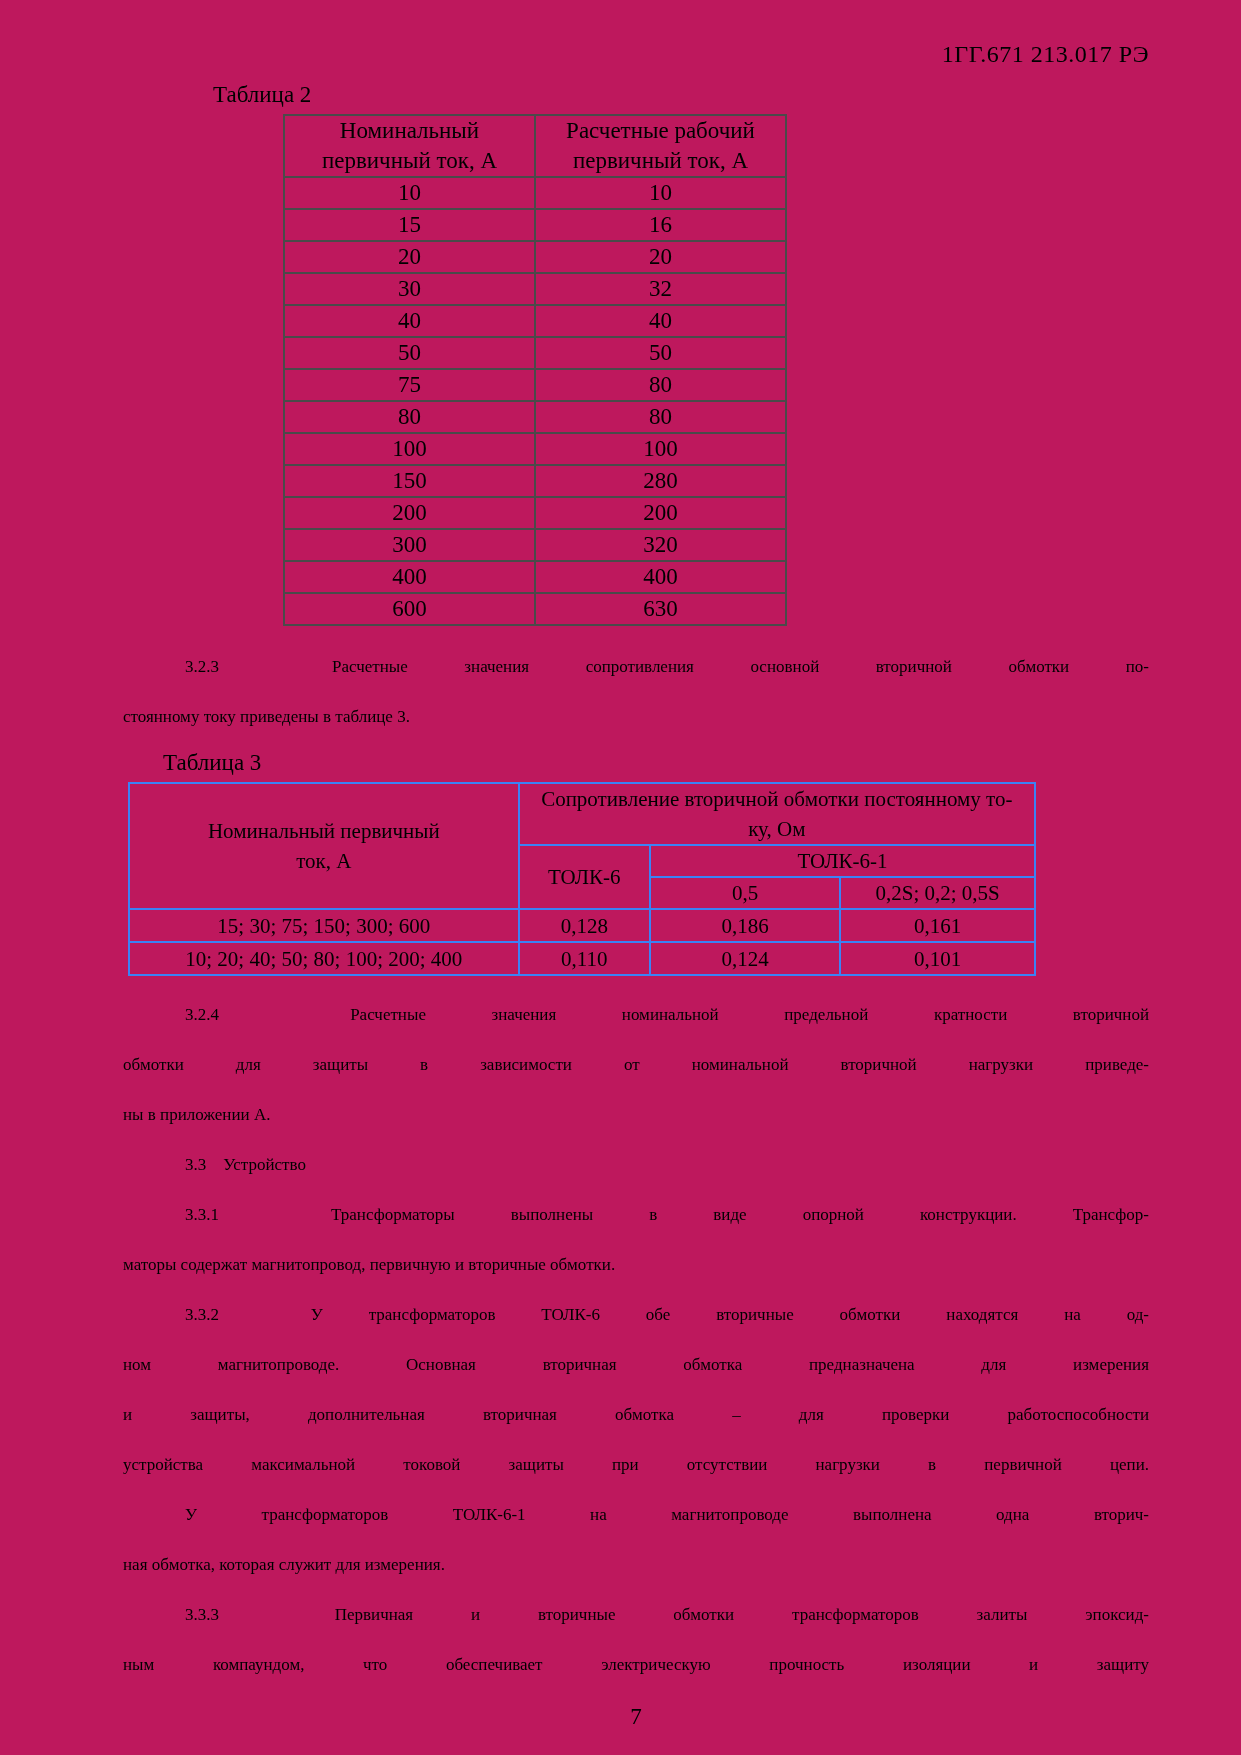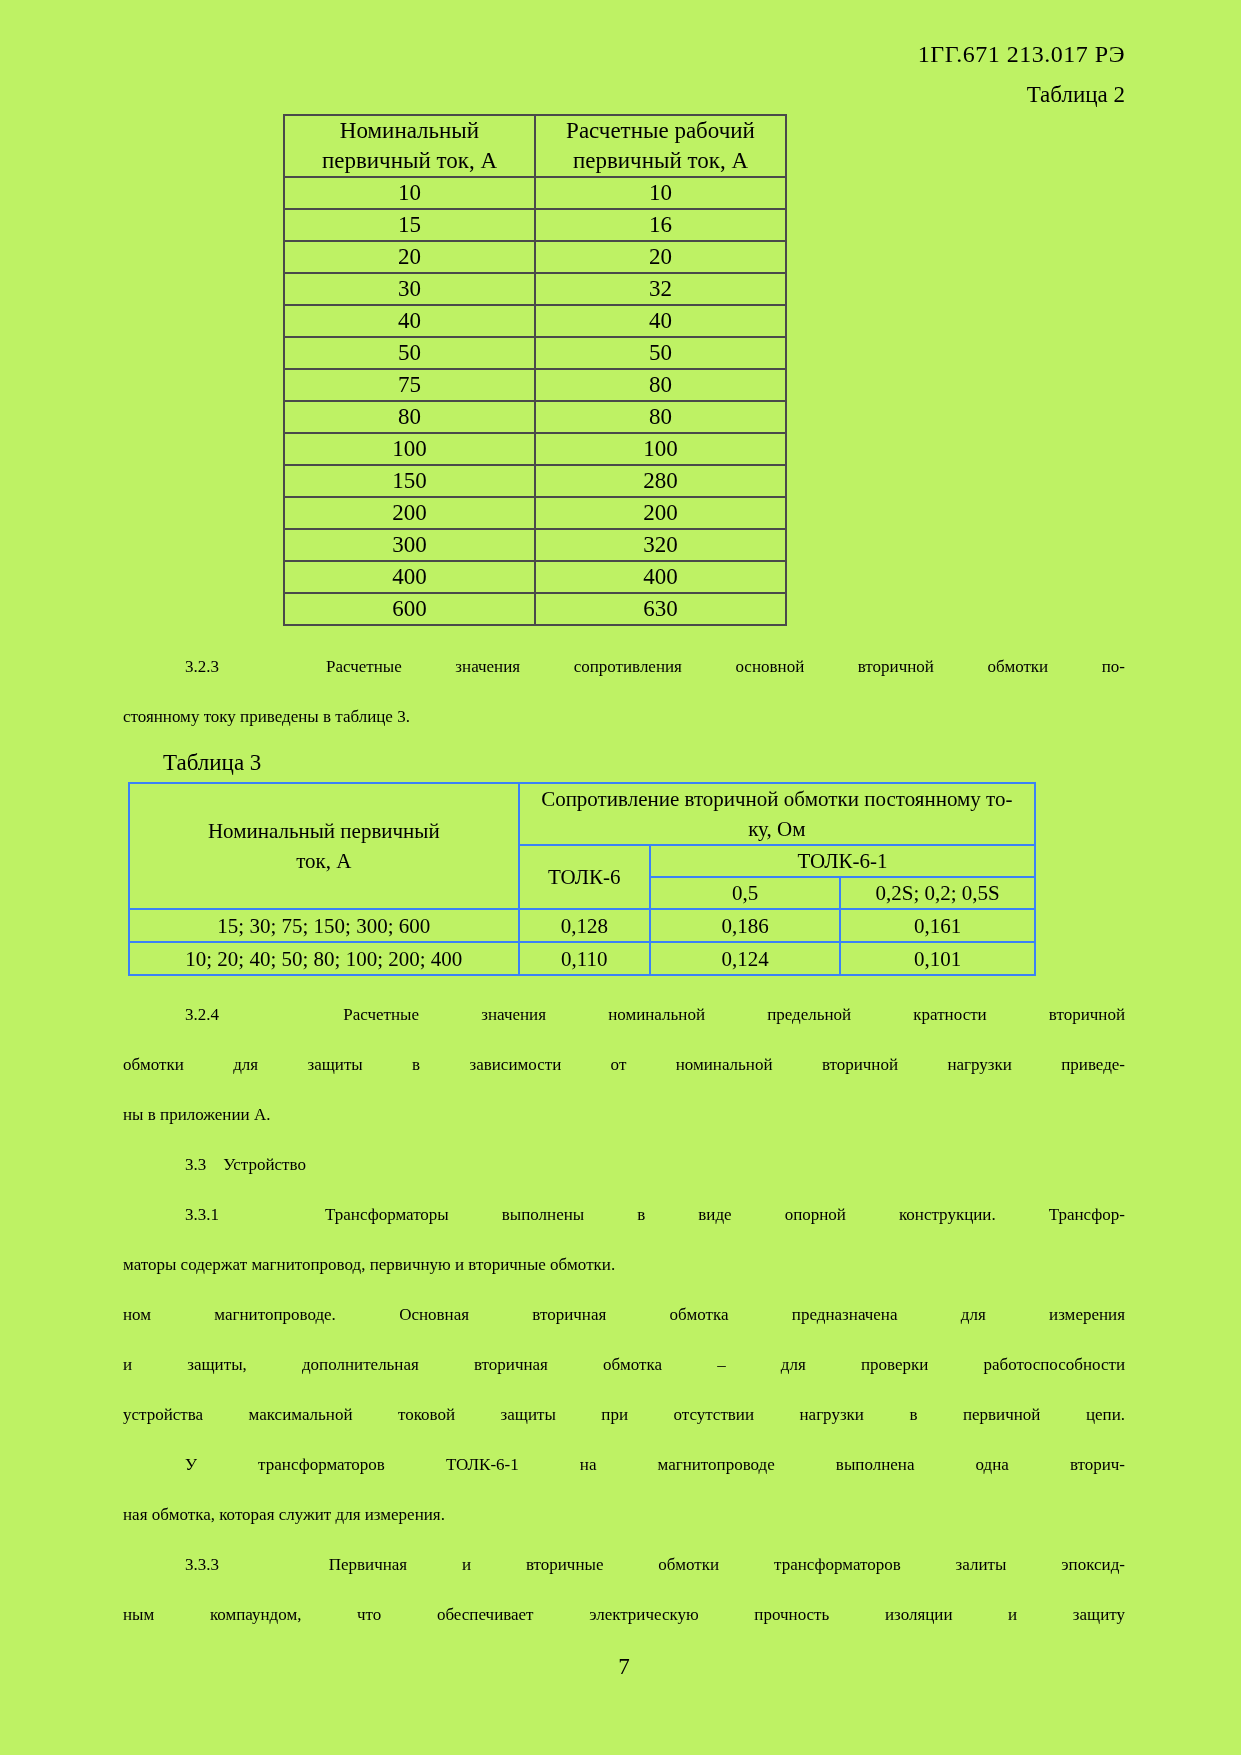--- a/index.html
+++ b/index.html
@@ -1,24 +1,24 @@
 <!DOCTYPE html>
 <html><head>
 <meta charset="utf-8">
 <style>
   html,body{margin:0;padding:0;background:#888;}
   .page{
-    width:1241px;height:1755px;background:#bef264;color:#000;
+    width:1241px;height:1755px;background:#be185d;color:#000;
     font-family:"Liberation Serif","DejaVu Serif",serif;
-    box-sizing:border-box;padding:40px 116px 0 123px;
+    box-sizing:border-box;padding:40px 92px 0 123px;
     position:relative;overflow:hidden;margin:0 auto;
   }
   .doc-code{font-size:24px;line-height:28px;text-align:right;letter-spacing:0.5px;}
   .tbl-caption{font-size:23px;line-height:26px;}
-  #cap2{margin:14px 0 0 90px;text-align:right;}
+  #cap2{margin:14px 0 0 90px;}
   #cap3{margin:8px 0 0 40px;}
   table{border-collapse:collapse;table-layout:fixed;}
   #table2{margin:6px 0 0 160px;width:504px;}
   #table2 td{border:2px solid #4a4a4a;text-align:center;font-size:23px;line-height:30px;height:30px;padding:0;}
   #table2 .hdr td{white-space:pre-line;height:60px;}
   #table3{margin:6px 0 0 5px;width:908px;}
   #table3 td{border:2px solid #3b82f6;text-align:center;vertical-align:middle;font-size:21px;line-height:30px;padding:0;white-space:pre-line;}
   #table3 .rB td,#table3 .rC td{height:30px;}
   #table3 .rA .grp{height:60px;}
   #t3body td{height:31px;white-space:nowrap;}
@@ -167,20 +167,21 @@
       <div class="pline noj">ны в приложении А.</div>
     </div>
   <div class="para">
       <div class="pline first noj">3.3&nbsp;&nbsp;&nbsp;&nbsp;Устройство</div>
     </div>
   <div class="para">
       <div class="pline first">3.3.1&nbsp; Трансформаторы выполнены в виде опорной конструкции. Трансфор-</div>
       <div class="pline noj">маторы содержат магнитопровод, первичную и вторичные обмотки.</div>
     </div>
   <div class="para">
+      <div class="pline first">3.3.2&nbsp; У трансформаторов ТОЛК-6 обе вторичные обмотки находятся на од-</div>
       <div class="pline">ном магнитопроводе. Основная вторичная обмотка предназначена для измерения</div>
       <div class="pline">и защиты, дополнительная вторичная обмотка – для проверки работоспособности</div>
       <div class="pline">устройства максимальной токовой защиты при отсутствии нагрузки в первичной цепи.</div>
     </div>
   <div class="para">
       <div class="pline first">У трансформаторов ТОЛК-6-1 на магнитопроводе выполнена одна вторич-</div>
       <div class="pline noj">ная обмотка, которая служит для измерения.</div>
     </div>
   <div class="para">
       <div class="pline first">3.3.3&nbsp; Первичная и вторичные обмотки трансформаторов залиты эпоксид-</div>

